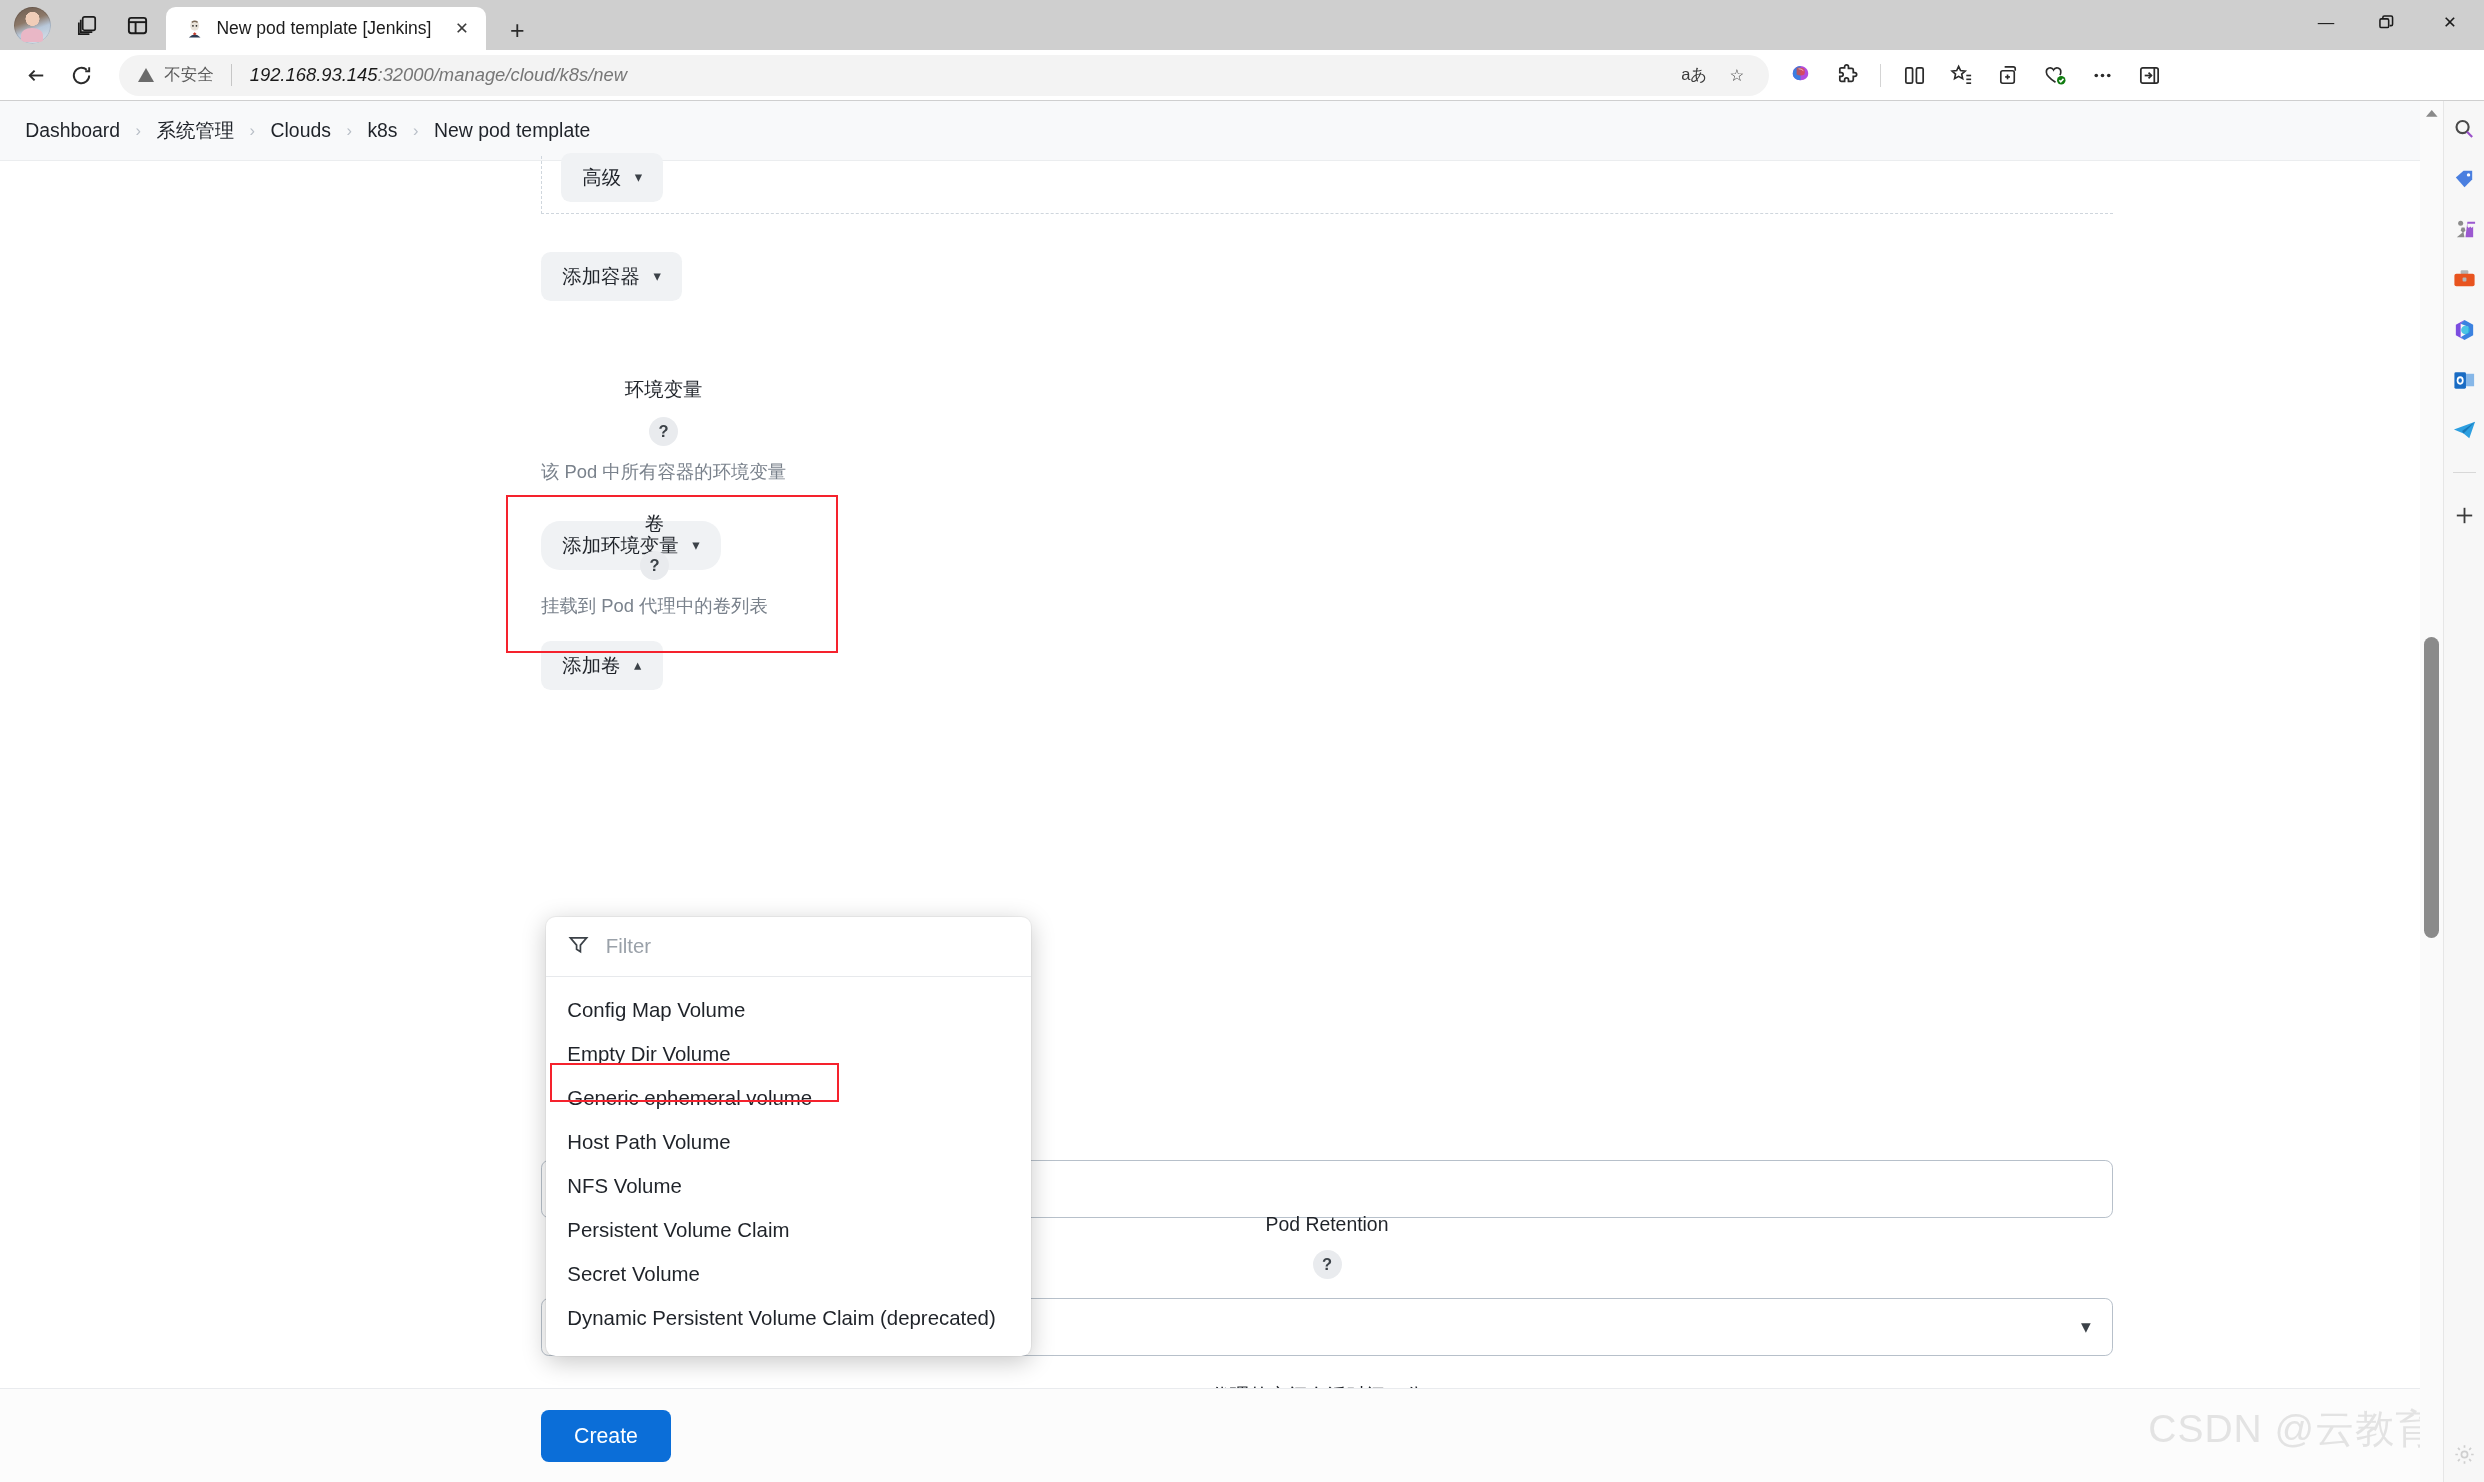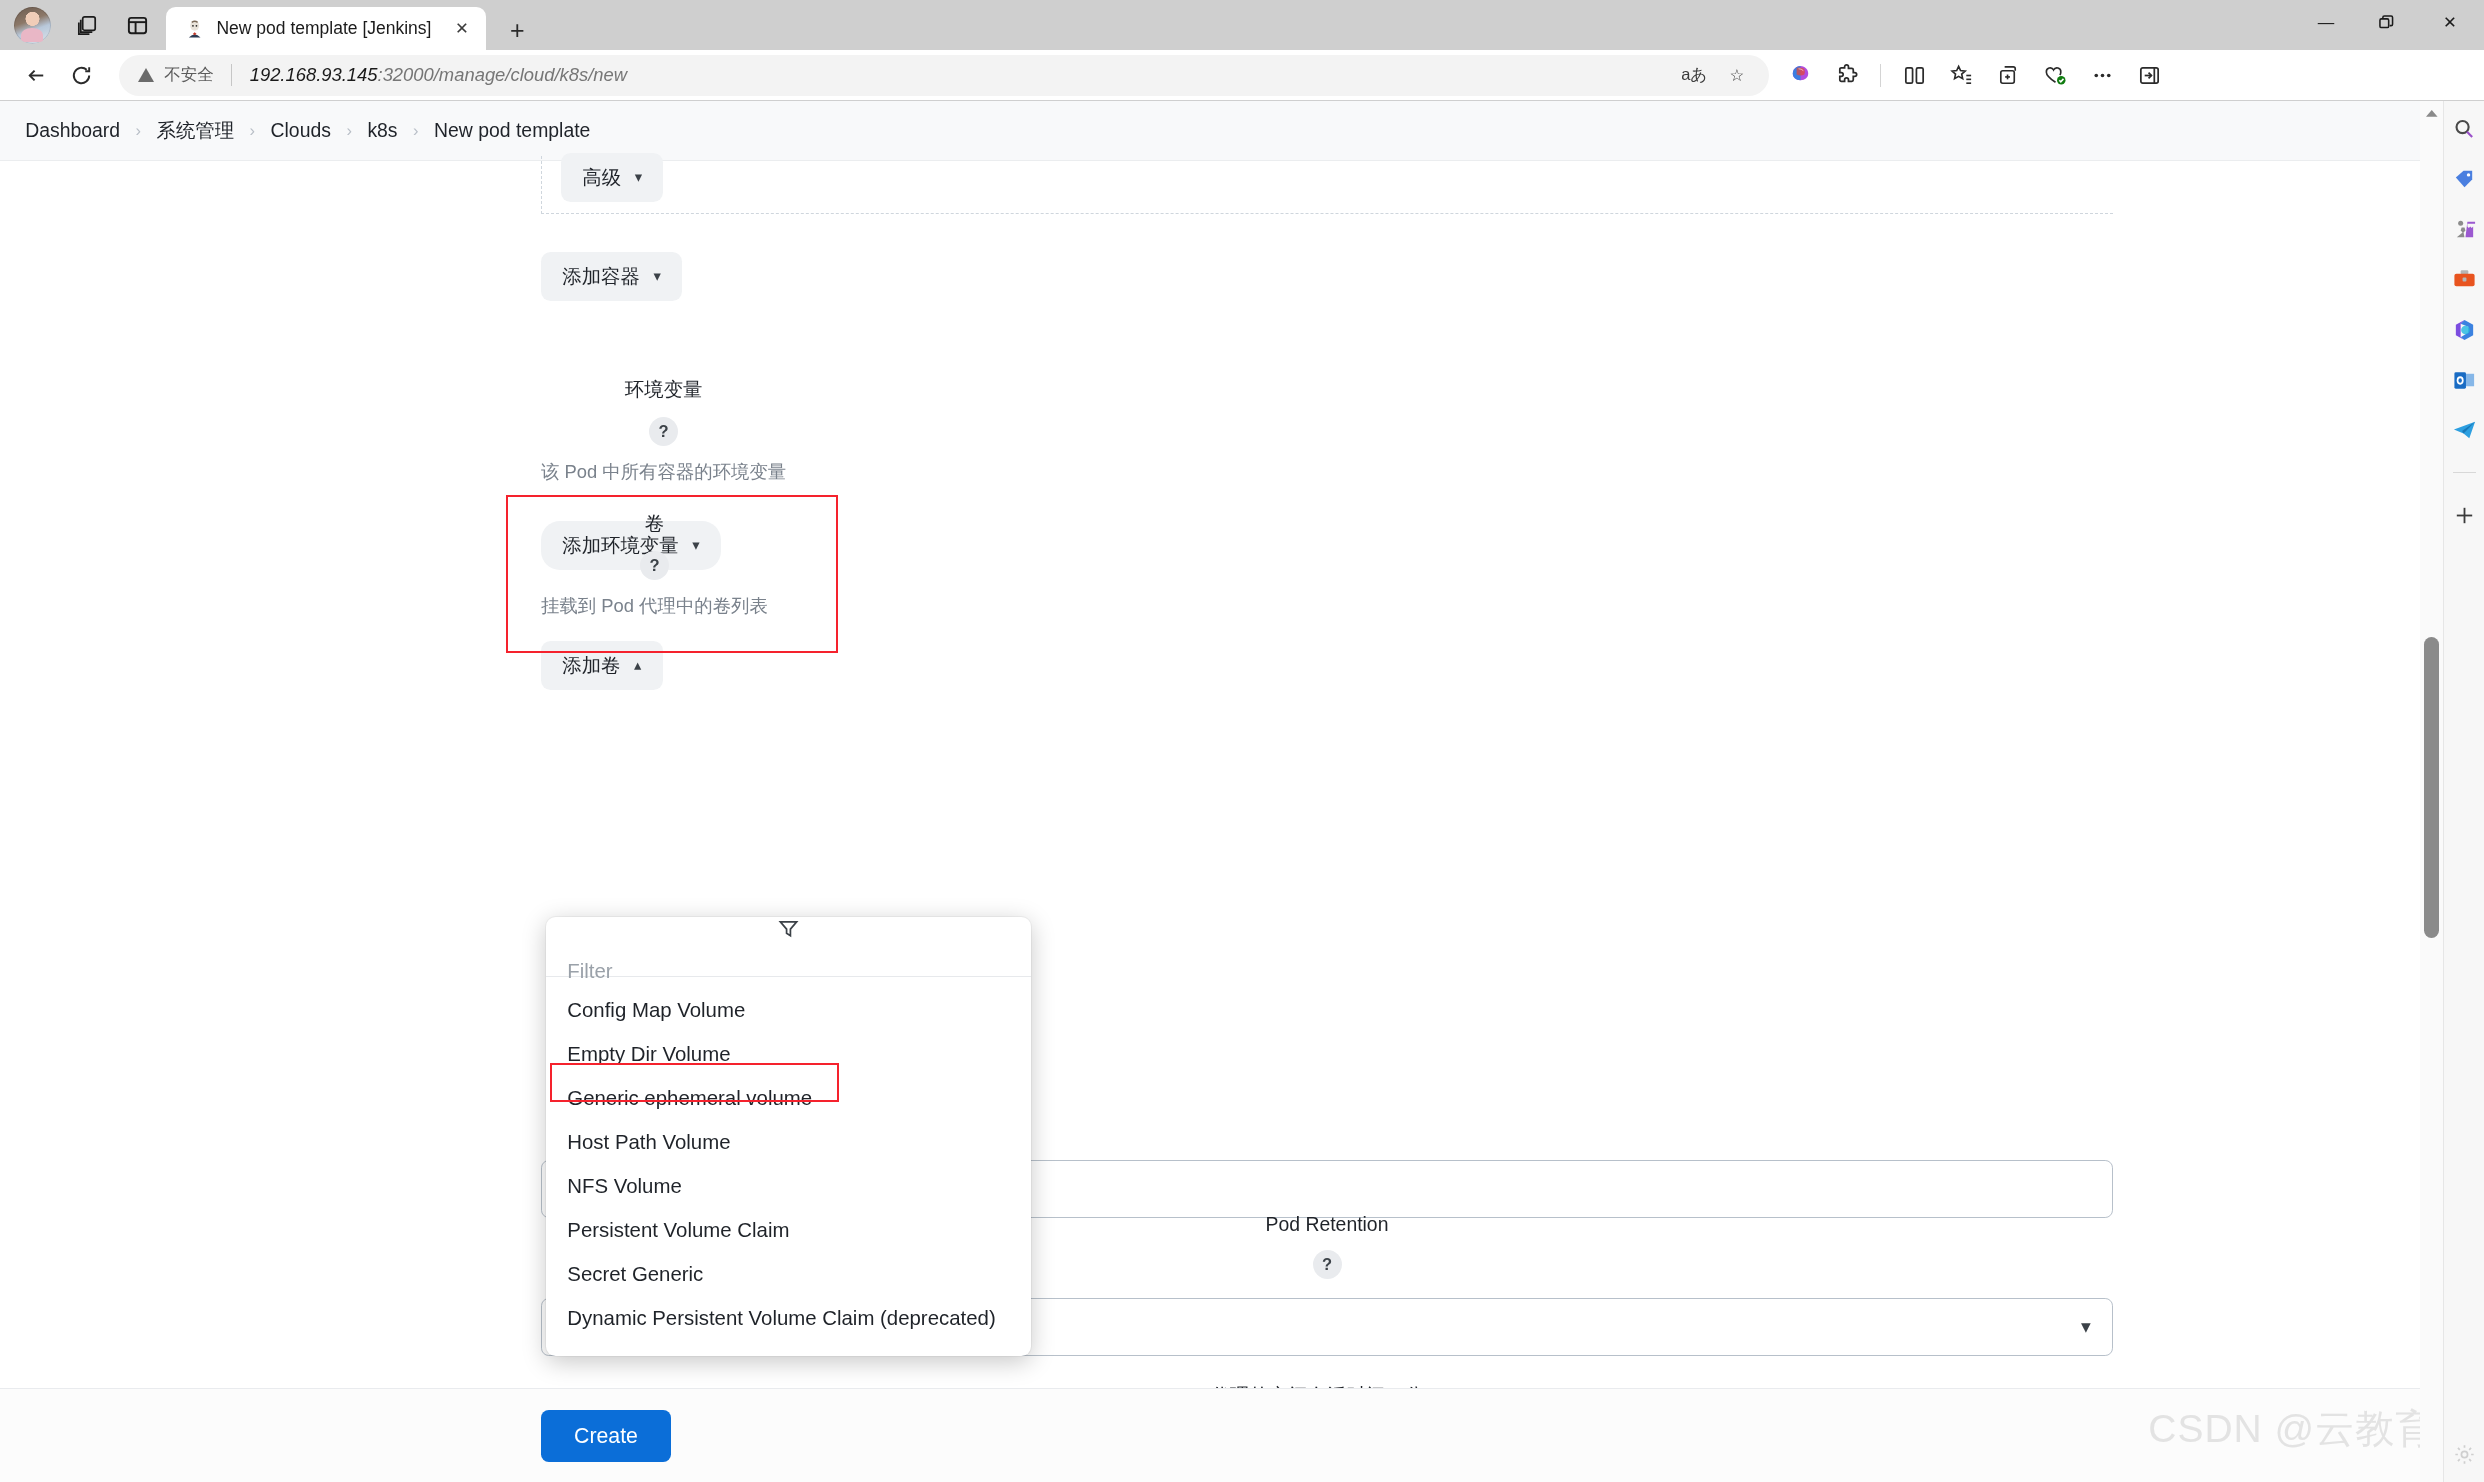--- a/index.html
+++ b/index.html
@@ -143,21 +143,21 @@
 
   
   #dropdown {
     position: absolute; left: 546px; top: 756px; width: 485px;
     background: #fff; border-radius: 9.7px;
     box-shadow: 0 5.8px 25px rgba(0,0,0,.22), 0 0 0 1px rgba(0,0,0,.04);
     z-index: 30; overflow: hidden;
   }
   .dd-filter {
     display: flex; align-items: center; gap: 15.5px; height: 60px;
-    padding: 0 21.3px; border-bottom: 1px solid #e7e9ec; flex-direction: column;
+    padding: 0 21.3px; border-bottom: 1px solid #e7e9ec;
   }
   .dd-filter input {
     border: none; outline: none; font-size: 20.4px; color: #1f2329;
     font-family: "Liberation Sans", sans-serif; background: transparent; width: 100%;
   }
   .dd-filter input::placeholder { color: #9aa1a9; }
   .dd-list { padding: 11.6px 0 15.5px; }
   .dd-item {
     height: 44px; display: flex; align-items: center;
     padding: 0 21.3px; font-size: 20.4px; color: #1f2329; white-space: nowrap;
@@ -442,21 +442,21 @@
           </span>
           <input type="text" value="" placeholder="Filter" style="">
         </div>
         <div class="dd-list">
           <div class="dd-item">Config Map Volume</div>
           <div class="dd-item">Empty Dir Volume</div>
           <div class="dd-item">Generic ephemeral volume</div>
           <div class="dd-item">Host Path Volume</div>
           <div class="dd-item">NFS Volume</div>
           <div class="dd-item">Persistent Volume Claim</div>
-          <div class="dd-item">Secret Generic</div>
+          <div class="dd-item">Secret Volume</div>
           <div class="dd-item">Dynamic Persistent Volume Claim (deprecated)</div>
         </div>
       </div>
 
       <div class="red-outline" style="left:550px;top:902px;width:289px;height:39px;z-index:40;"></div>
 
       <div class="create-bar">
         <button class="create-btn">Create</button>
       </div>
 

